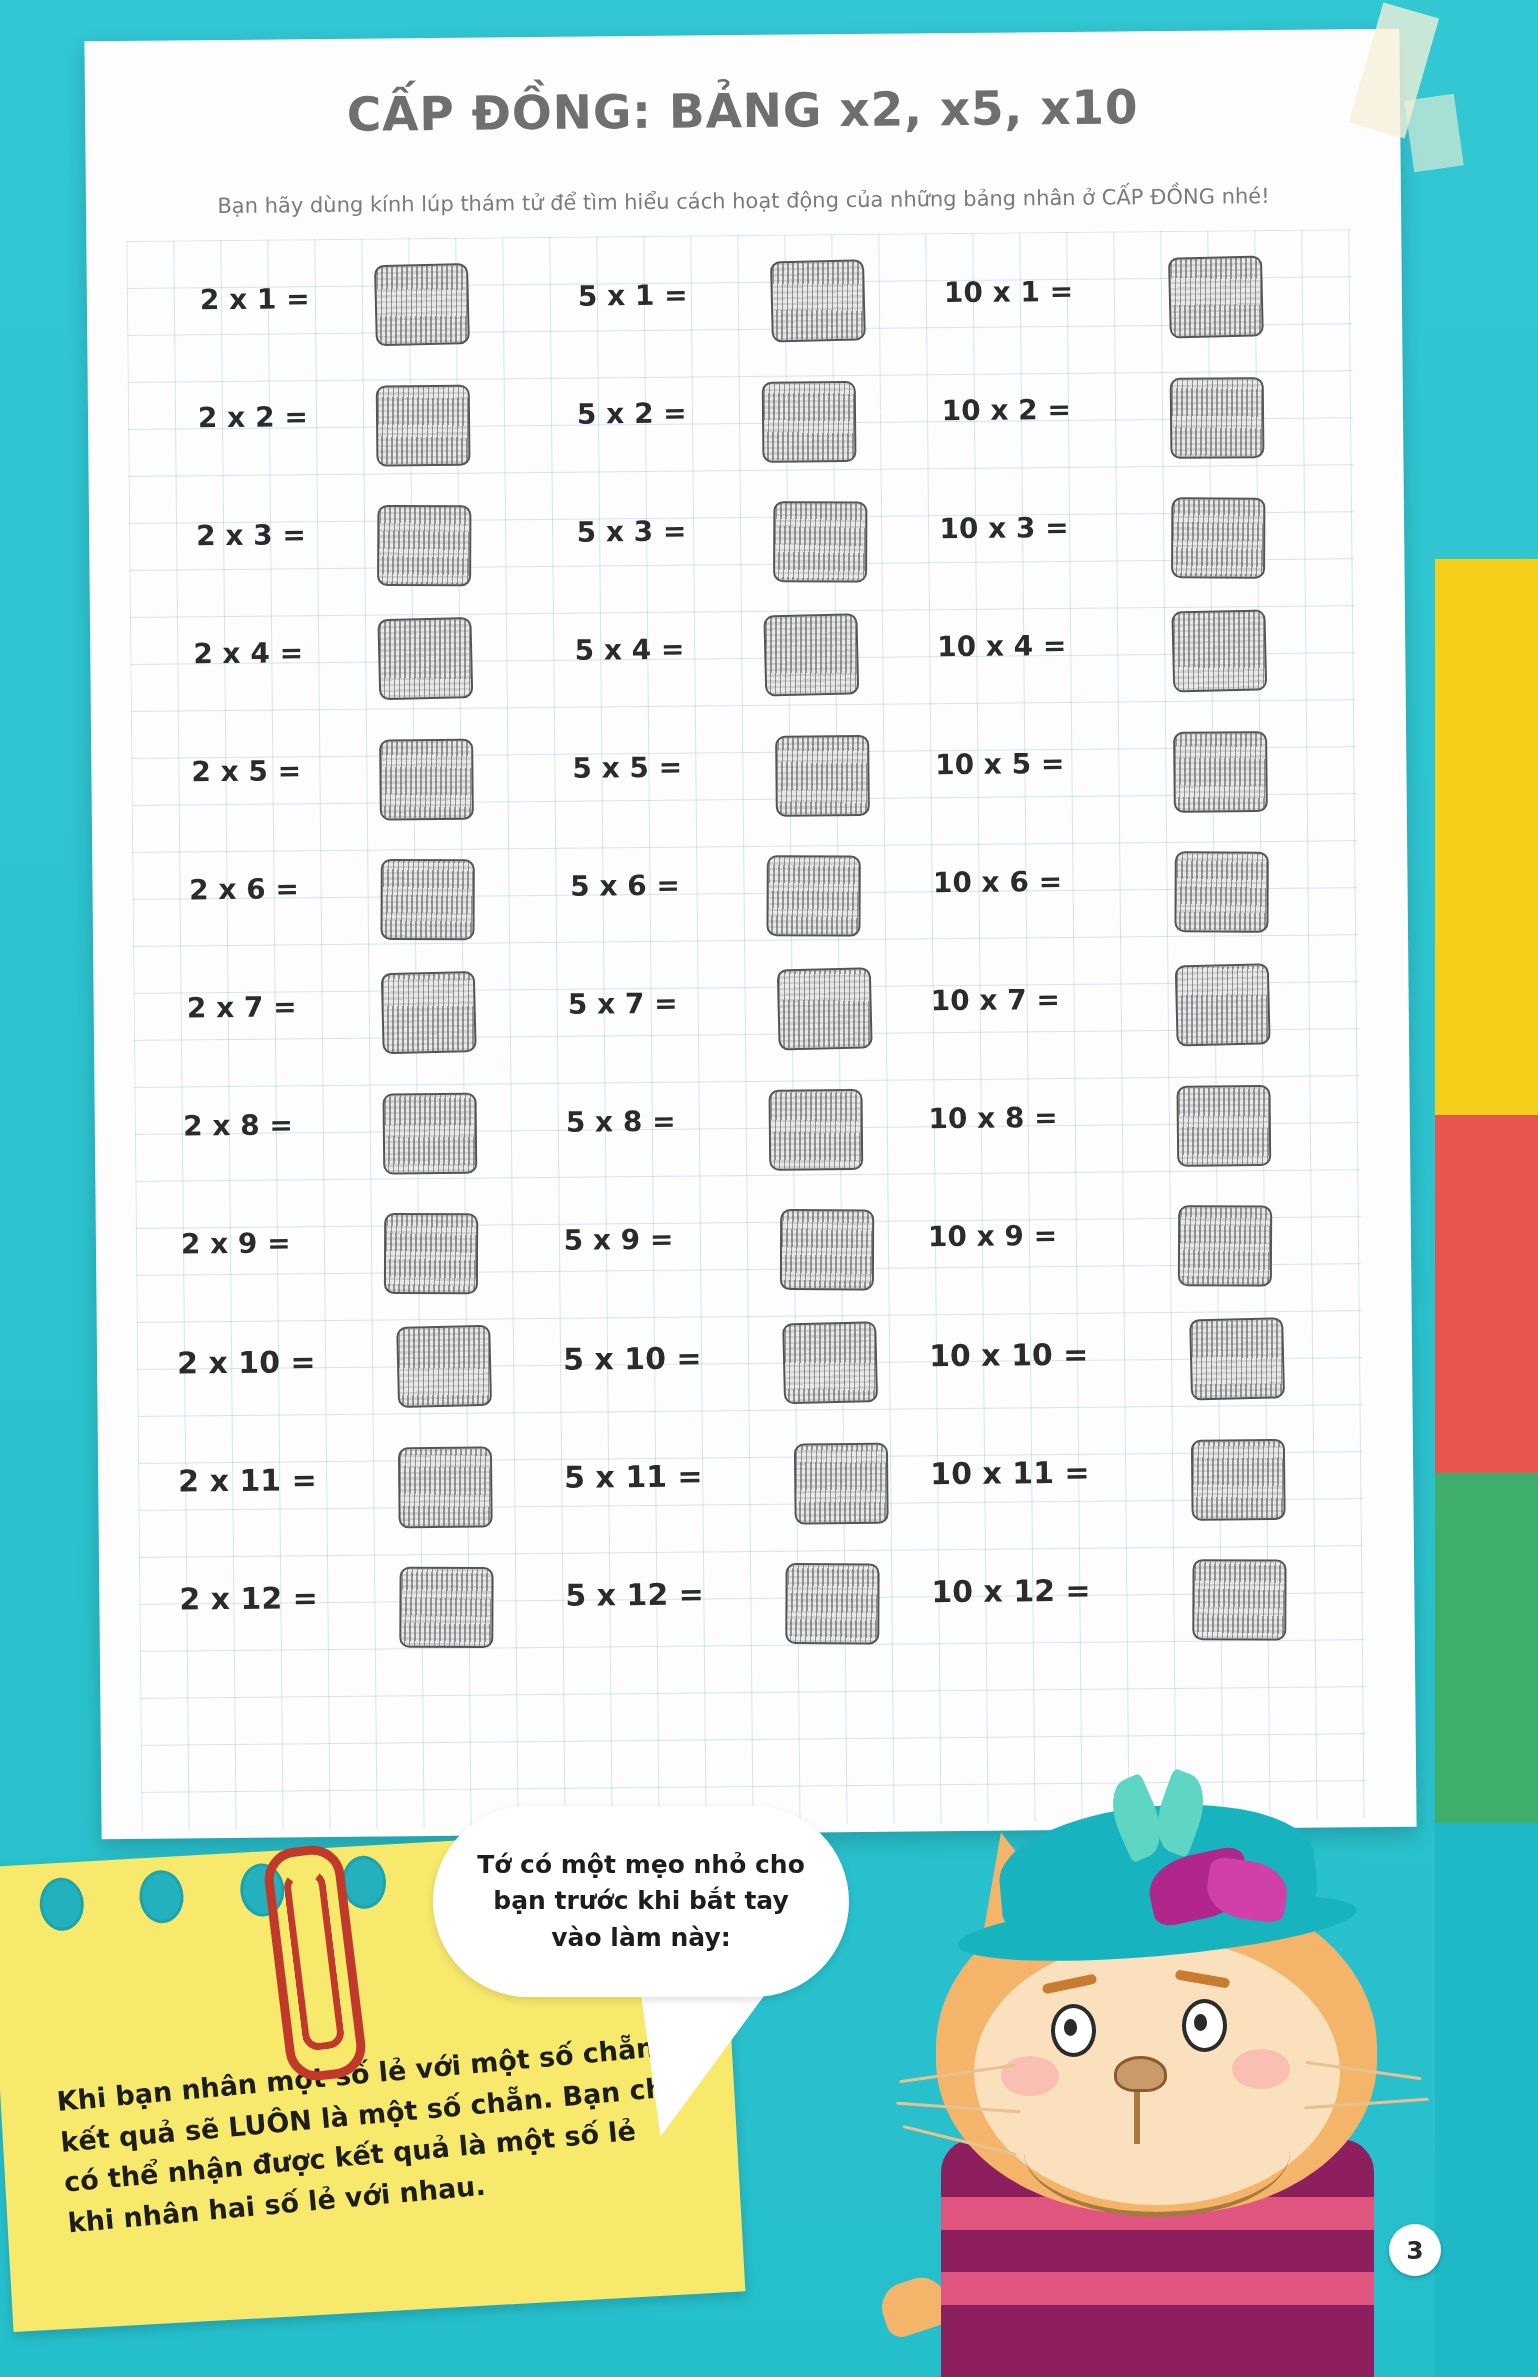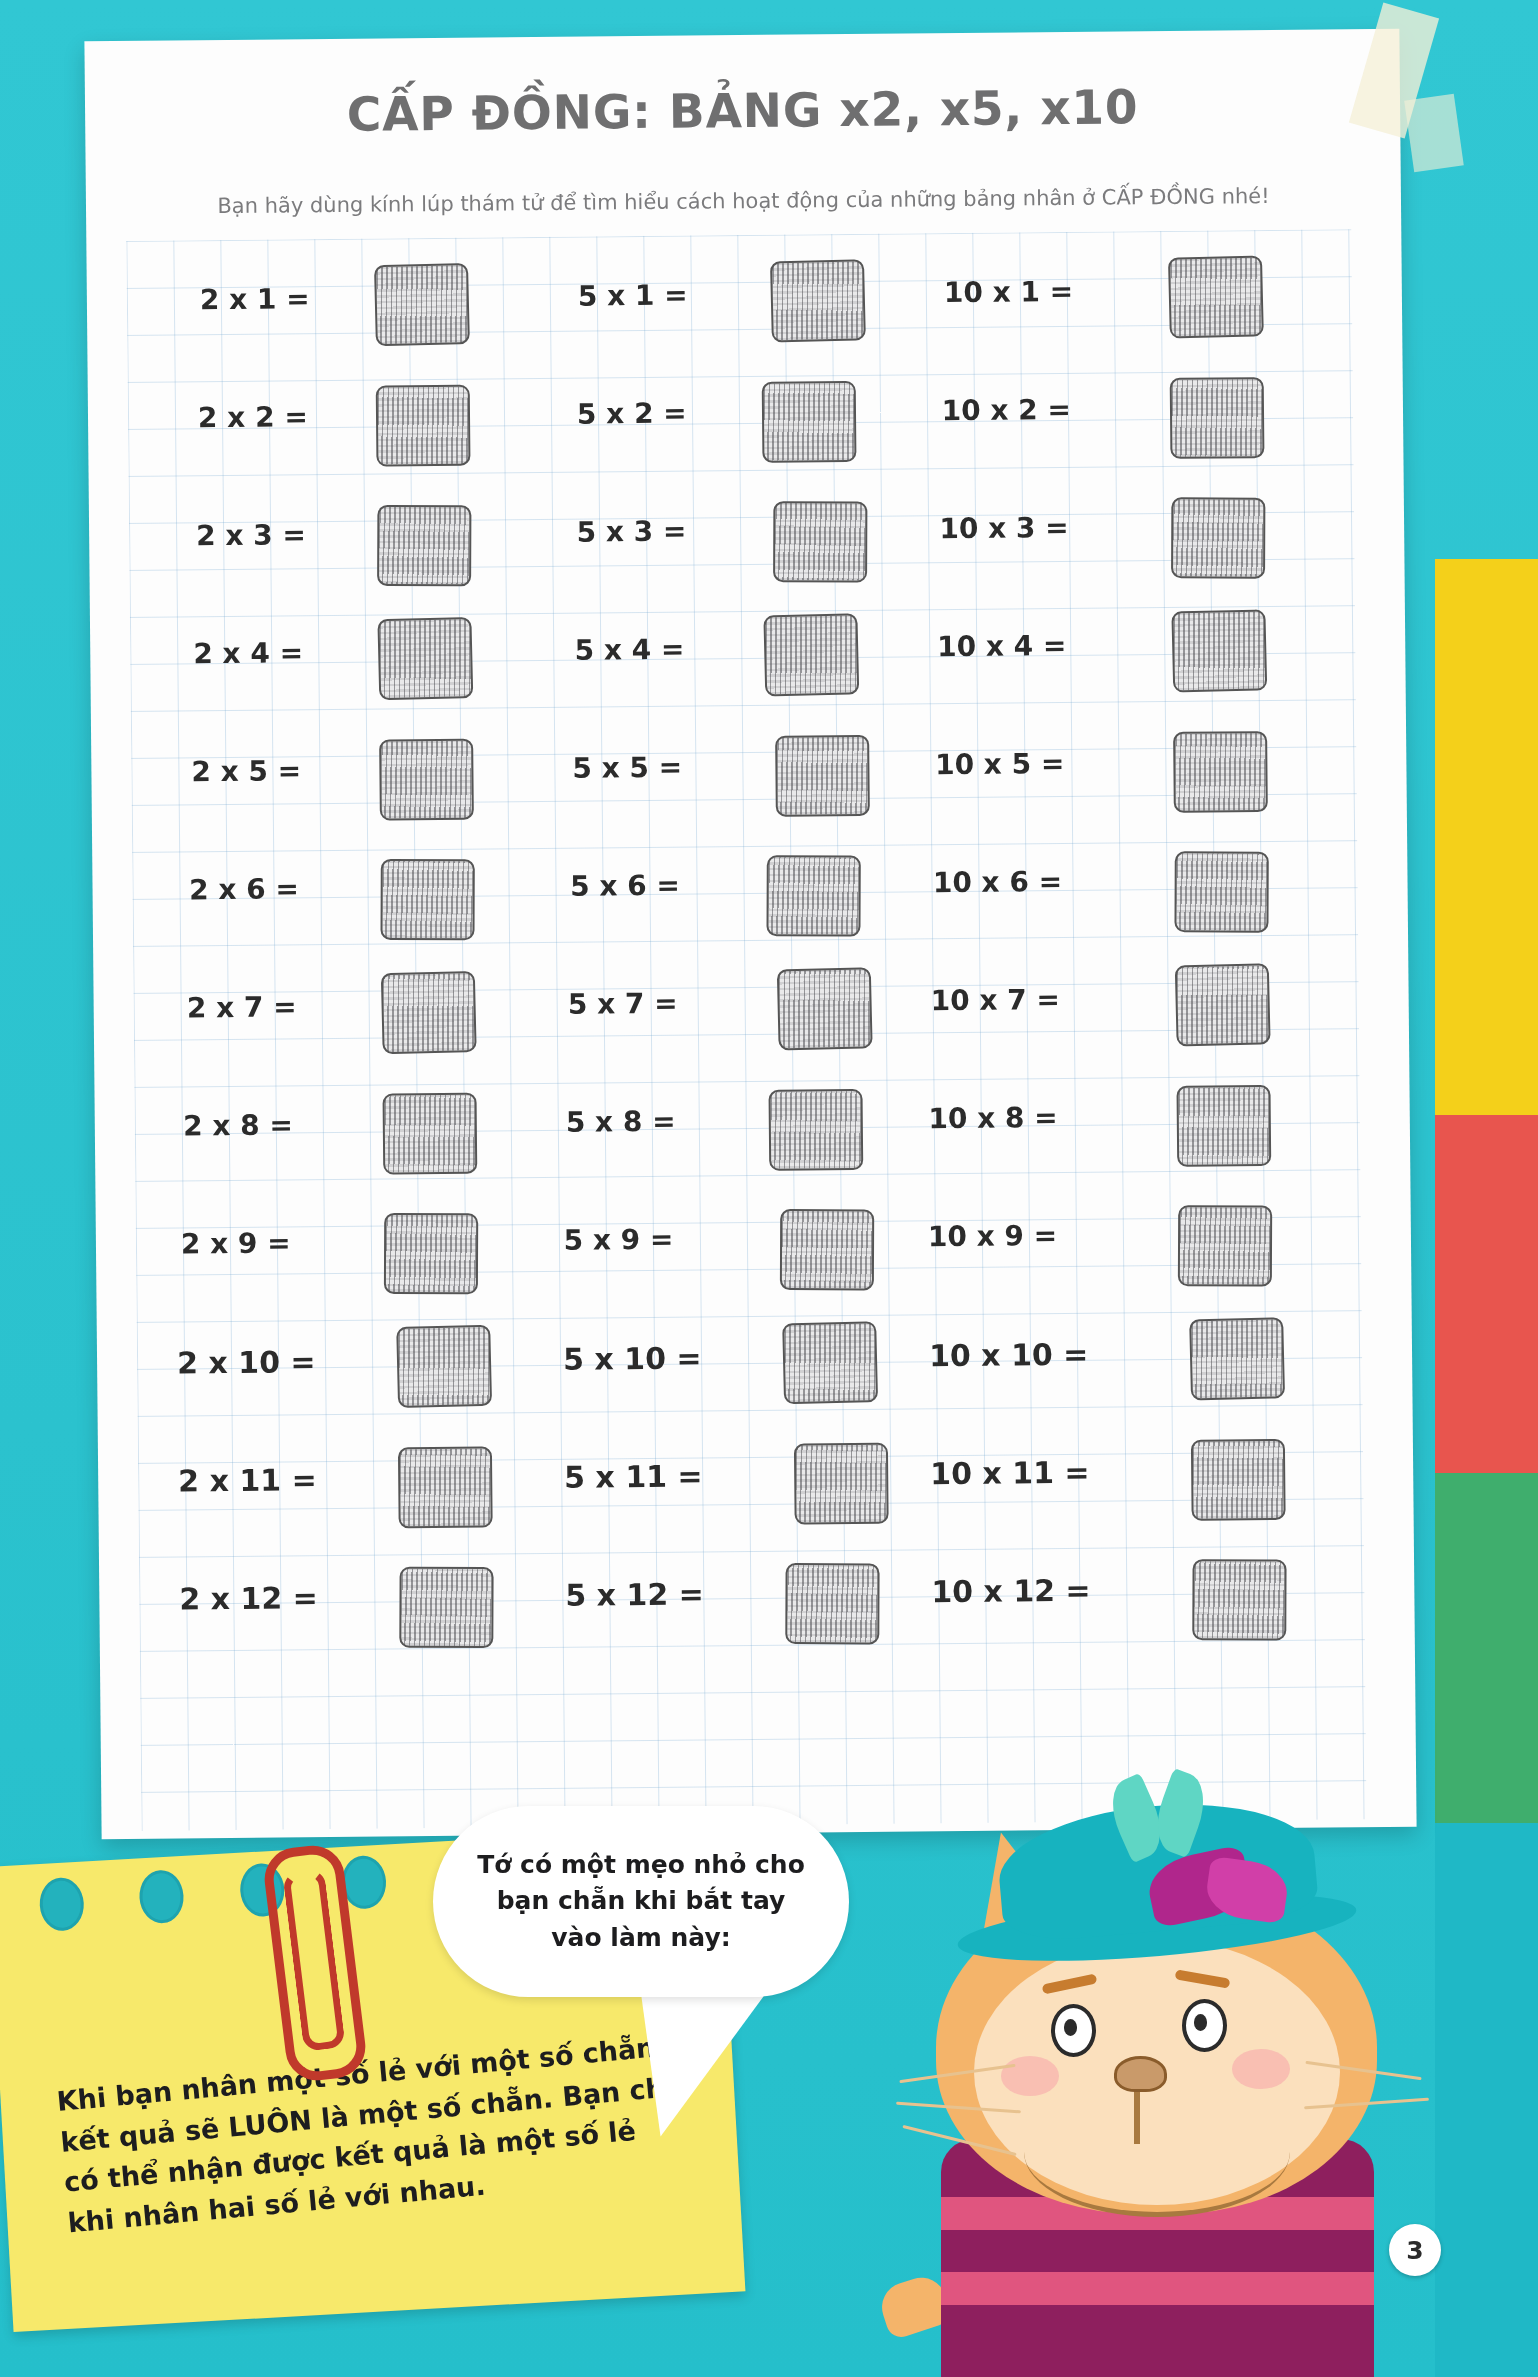--- a/index.html
+++ b/index.html
@@ -354,21 +354,21 @@
   </div>
   <div class="note-text">Khi bạn nhân một số lẻ với một số chẵn, kết quả sẽ LUÔN là một số chẵn. Bạn chỉ có thể nhận được kết quả là một số lẻ khi nhân hai số lẻ với nhau.</div>
 </div>
 <div class="clip"></div>
 <div class="clip2"></div>
 
 <div class="bubble-tail"></div>
 <div class="bubble">
   <div class="bubble-text">
     <span>Tớ có một mẹo nhỏ cho</span>
-    <span>bạn chẵn khi bắt tay</span>
+    <span>bạn trước khi bắt tay</span>
     <span>vào làm này:</span>
   </div>
 </div>
 
 <div class="cat">
   <div class="paw"></div>
   <div class="cat-body"></div>
   <div class="cat-body-stripe"></div>
   <div class="cat-body-stripe2"></div>
   <div class="ear ear-l"></div>

